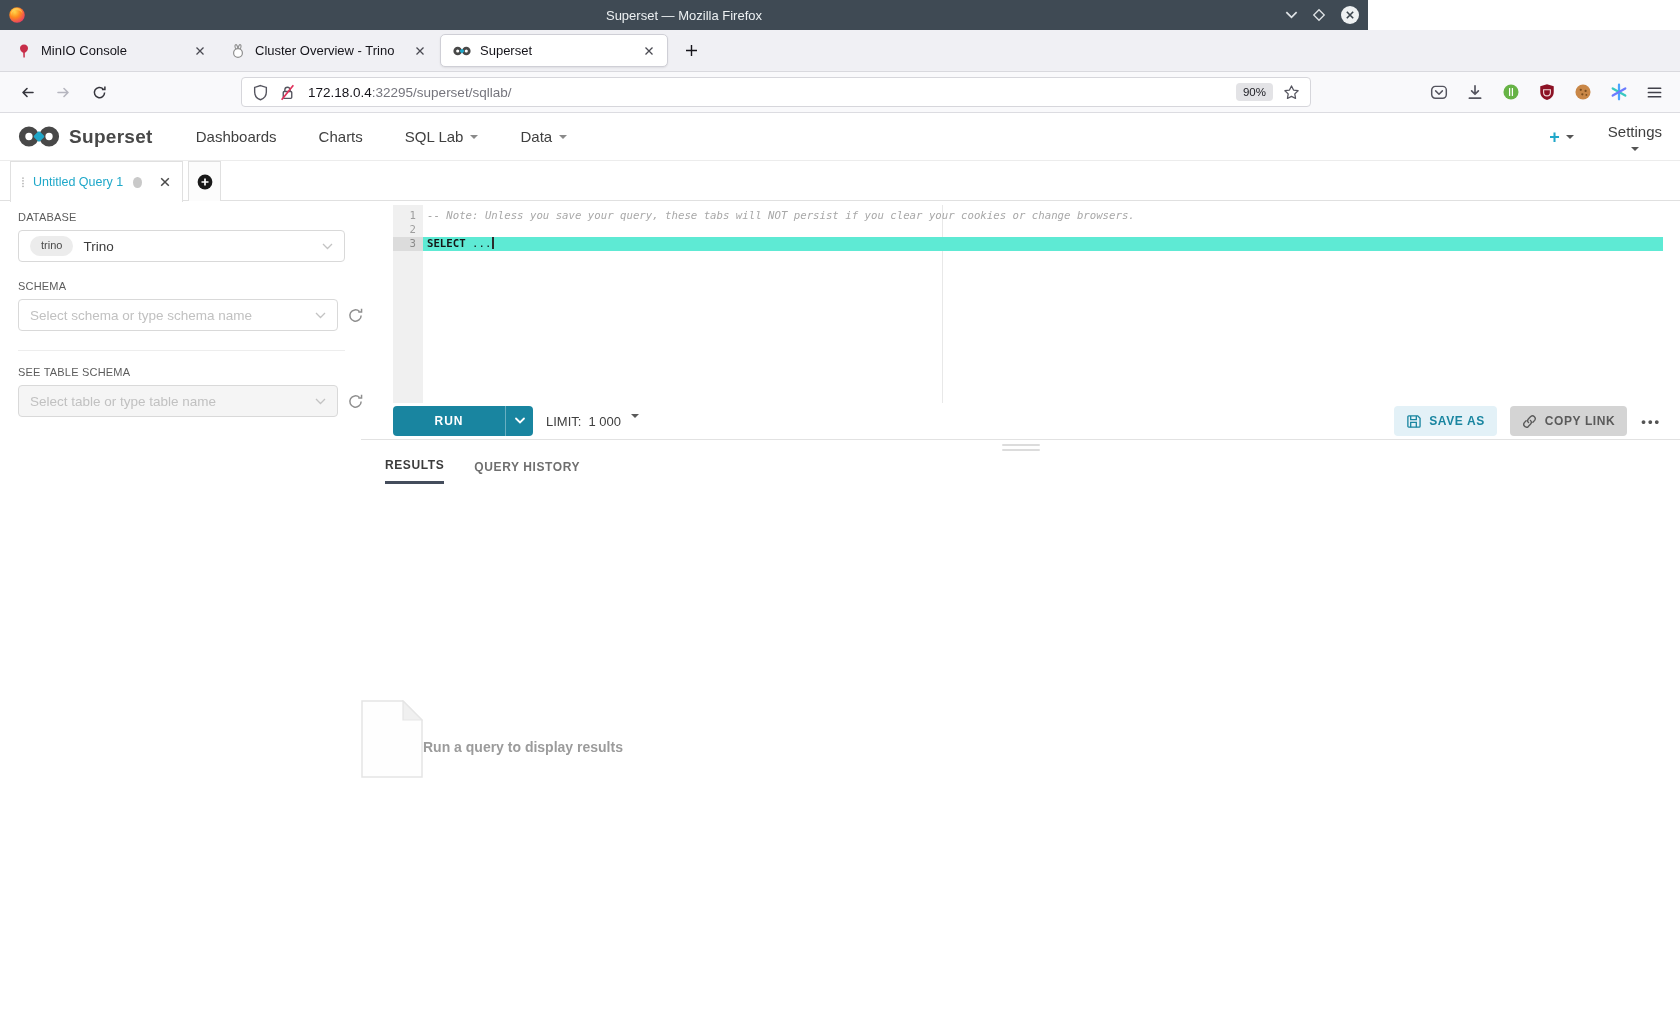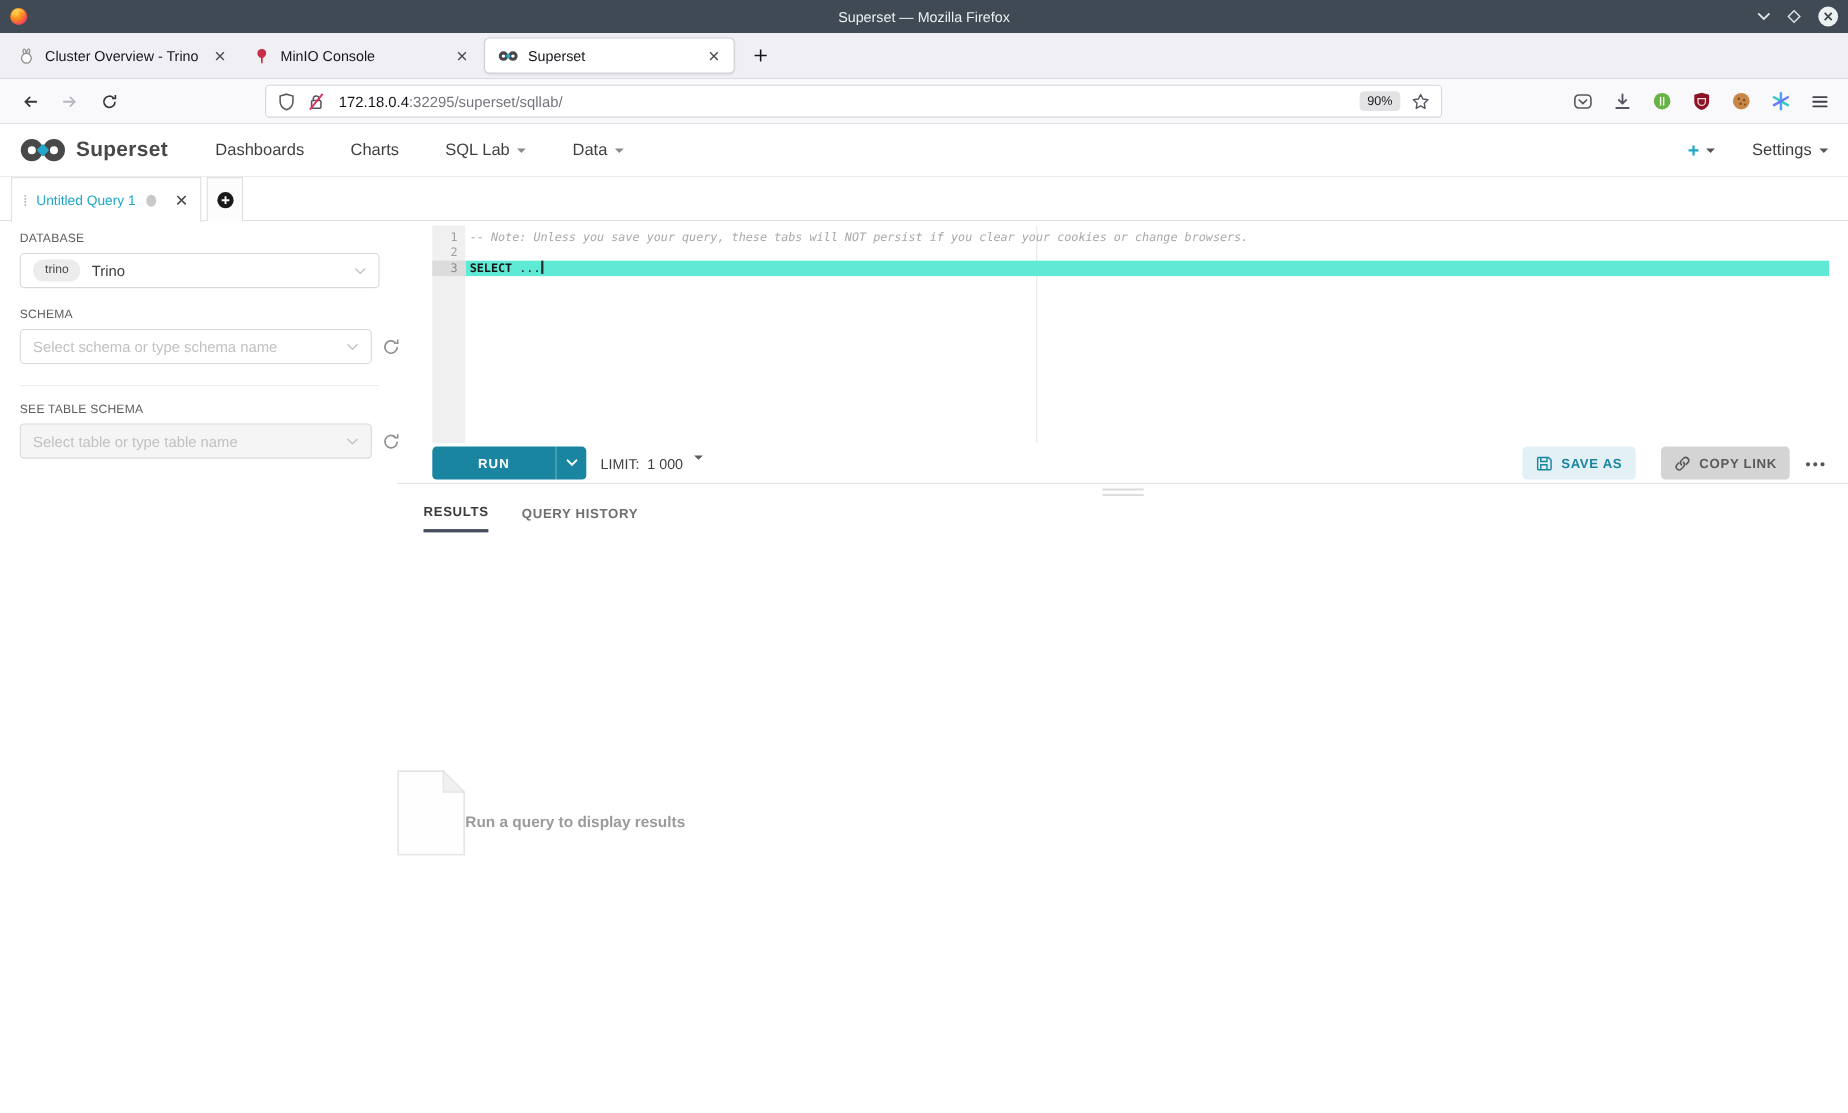--- a/index.html
+++ b/index.html
@@ -1,21 +1,21 @@
 <!DOCTYPE html>
 <html><head>
 <meta charset="utf-8">
 <style>
   * { box-sizing: border-box; margin: 0; padding: 0; }
   html,body { width:1680px; height:1012px; overflow:hidden; background:#fff;
     font-family:"Liberation Sans", sans-serif; }
   svg { display:block; }
 
   
-  #titlebar { position:absolute; top:0; left:0; width:1680px; height:30px;
+  #titlebar { position:absolute; top:0; left:0; width:1368px; height:30px;
     background:#3F4A54; display:flex; align-items:center; }
   #titlebar .fx { margin-left:8px; }
   .window-title { position:absolute; left:0; right:0; text-align:center;
     color:#ecf0f2; font-size:13px; }
   .win-controls { position:absolute; right:8px; top:0; height:30px;
     display:flex; align-items:center; gap:14px; }
   .win-btn { background:none; border:none; cursor:pointer; padding:0; display:flex; }
 
   #browser-tabbar { position:absolute; top:30px; left:0; width:1680px; height:42px;
     background:#f0f0f4; border-bottom:1px solid #d9d9de; display:flex; align-items:stretch;
@@ -59,21 +59,21 @@
   .brand-title { font-size:19px; font-weight:700; color:#484848; letter-spacing:.3px; }
   .main-nav { display:flex; margin-left:22px; height:100%; }
   .nav-item { display:flex; align-items:center; gap:7px; padding:0 21px; font-size:15px;
     color:#3f3f3f; text-decoration:none; cursor:pointer; }
   .caret { width:0; height:0; border-left:4px solid transparent; border-right:4px solid transparent;
     border-top:4px solid #8a8a8a; }
   .nav-right { margin-left:auto; display:flex; align-items:center; gap:34px; }
   .plus-btn { display:flex; align-items:center; gap:6px; background:none; border:none; cursor:pointer; }
   .plus-glyph { color:#20A7C9; font-size:18px; font-weight:700; line-height:1; }
   .settings-btn { display:flex; align-items:center; gap:7px; background:none; border:none;
-    font-size:15px; color:#3f3f3f; cursor:pointer; }
+    font-size:15px; color:#3f3f3f; cursor:pointer;flex-direction:column; }
   .caret-dark { border-top-color:#555; }
 
   #query-tabbar { position:absolute; top:161px; left:0; width:1680px; height:40px;
     background:#fff; border-bottom:1px solid #e0e0e0; display:flex; align-items:flex-start;
     padding-left:10px; }
   .qtab { position:relative; z-index:2; width:173px; height:41px; background:#fff;
     border:1px solid #e0e0e0; border-bottom:none; display:flex; align-items:center;
     padding:16px 10px; gap:8px; cursor:pointer; }
   .qtab-title { color:#1FA8C9; font-size:12.5px; white-space:nowrap; }
   .unsaved-dot { width:11px; height:11px; border-radius:50%; background:#c9c9c9; margin-left:2px; }
@@ -128,21 +128,21 @@
   .run-label { flex:1; text-align:center; font-size:12px; font-weight:700; letter-spacing:1px; }
   .run-sep { width:1px; height:30px; background:rgba(255,255,255,.35); }
   .run-caret { width:27px; display:flex; justify-content:center; }
   .limit { margin-left:13px; display:flex; align-items:flex-start; gap:7px; font-size:13px;
     color:#3f3f3f; font-weight:500; background:none; border:none; cursor:pointer; }
   .limit-caret { width:0; height:0; border-left:4px solid transparent;
     border-right:4px solid transparent; border-top:4px solid #5a5a5a; margin-left:3px; }
   .saveas-btn { margin-left:auto; height:30px; background:#e3f1f7; border:none; border-radius:4px;
     display:flex; align-items:center; gap:8px; padding:0 12px; color:#1985A0; font-size:12px;
     font-weight:700; letter-spacing:.6px; cursor:pointer; }
-  .copylink-btn { margin-left:23px; height:30px; background:#d4d4d4; border:none; border-radius:4px;
+  .copylink-btn { margin-left:13px; height:30px; background:#d4d4d4; border:none; border-radius:4px;
     display:flex; align-items:center; gap:8px; padding:0 12px; color:#5a5a5a; font-size:12px;
     font-weight:700; letter-spacing:.6px; cursor:pointer; }
   .more-btn { margin-left:12px; background:none; border:none; color:#555; font-size:13px;
     font-weight:700; letter-spacing:2px; cursor:pointer; padding:0 2px; }
 
   .drag-handle { margin:4px auto 0; width:38px; cursor:row-resize; }
   .drag-handle span { display:block; height:2px; border-radius:1px; background:#dcdcdc;
     margin-bottom:3px; }
 
   .result-tabs { display:flex; gap:30px; padding-left:24px; margin-top:7px; }
@@ -187,35 +187,35 @@
         <circle cx="10" cy="10" r="9" fill="#eef1f2"></circle>
         <path d="M6.8 6.8 L13.2 13.2 M13.2 6.8 L6.8 13.2" stroke="#3a444c" stroke-width="1.6"></path>
       </svg>
     </button>
   </div>
 </div>
 
 <div id="browser-tabbar">
   <div class="btab">
     <svg width="16" height="16" viewBox="0 0 16 16">
-      <circle cx="8" cy="10" r="4.4" fill="#fff" stroke="#8f8f8f" stroke-width="1.2"></circle>
-      <path d="M6 6.2 C4.8 4.5 4.6 2.2 5.6 1.7 C6.6 1.2 7.6 3 7.8 5.4 M10 6.2 C11.2 4.5 11.4 2.2 10.4 1.7 C9.4 1.2 8.4 3 8.2 5.4" stroke="#8f8f8f" fill="none" stroke-width="1.1"></path>
-    </svg>
-    <span class="btab-title">Cluster Overview - Trino</span>
+      <path d="M8 1.5 c2.6 0 4 1.8 4 3.8 0 2.6 -2.2 4 -3.2 4.4 L8.8 14.5 h-1.4 L7.2 9.7 C6 9.3 4 8 4 5.3 4 3.3 5.4 1.5 8 1.5 Z" fill="#C72E49"></path>
+    </svg>
+    <span class="btab-title">MinIO Console</span>
     <span class="btab-close">
       <svg width="10" height="10" viewBox="0 0 10 10">
           <path d="M1.5 1.5 L8.5 8.5 M8.5 1.5 L1.5 8.5" stroke="#4a4a52" stroke-width="1.3"></path>
         </svg>
     </span>
   </div>
   <div class="btab">
     <svg width="16" height="16" viewBox="0 0 16 16">
-      <path d="M8 1.5 c2.6 0 4 1.8 4 3.8 0 2.6 -2.2 4 -3.2 4.4 L8.8 14.5 h-1.4 L7.2 9.7 C6 9.3 4 8 4 5.3 4 3.3 5.4 1.5 8 1.5 Z" fill="#C72E49"></path>
-    </svg>
-    <span class="btab-title">MinIO Console</span>
+      <circle cx="8" cy="10" r="4.4" fill="#fff" stroke="#8f8f8f" stroke-width="1.2"></circle>
+      <path d="M6 6.2 C4.8 4.5 4.6 2.2 5.6 1.7 C6.6 1.2 7.6 3 7.8 5.4 M10 6.2 C11.2 4.5 11.4 2.2 10.4 1.7 C9.4 1.2 8.4 3 8.2 5.4" stroke="#8f8f8f" fill="none" stroke-width="1.1"></path>
+    </svg>
+    <span class="btab-title">Cluster Overview - Trino</span>
     <span class="btab-close">
       <svg width="10" height="10" viewBox="0 0 10 10">
           <path d="M1.5 1.5 L8.5 8.5 M8.5 1.5 L1.5 8.5" stroke="#4a4a52" stroke-width="1.3"></path>
         </svg>
     </span>
   </div>
   <div class="btab active">
     <svg width="18" height="10" viewBox="0 0 46 24">
       <circle cx="12" cy="12" r="7.5" fill="none" stroke="#484848" stroke-width="7"></circle>
       <circle cx="34" cy="12" r="7.5" fill="none" stroke="#484848" stroke-width="7"></circle>

